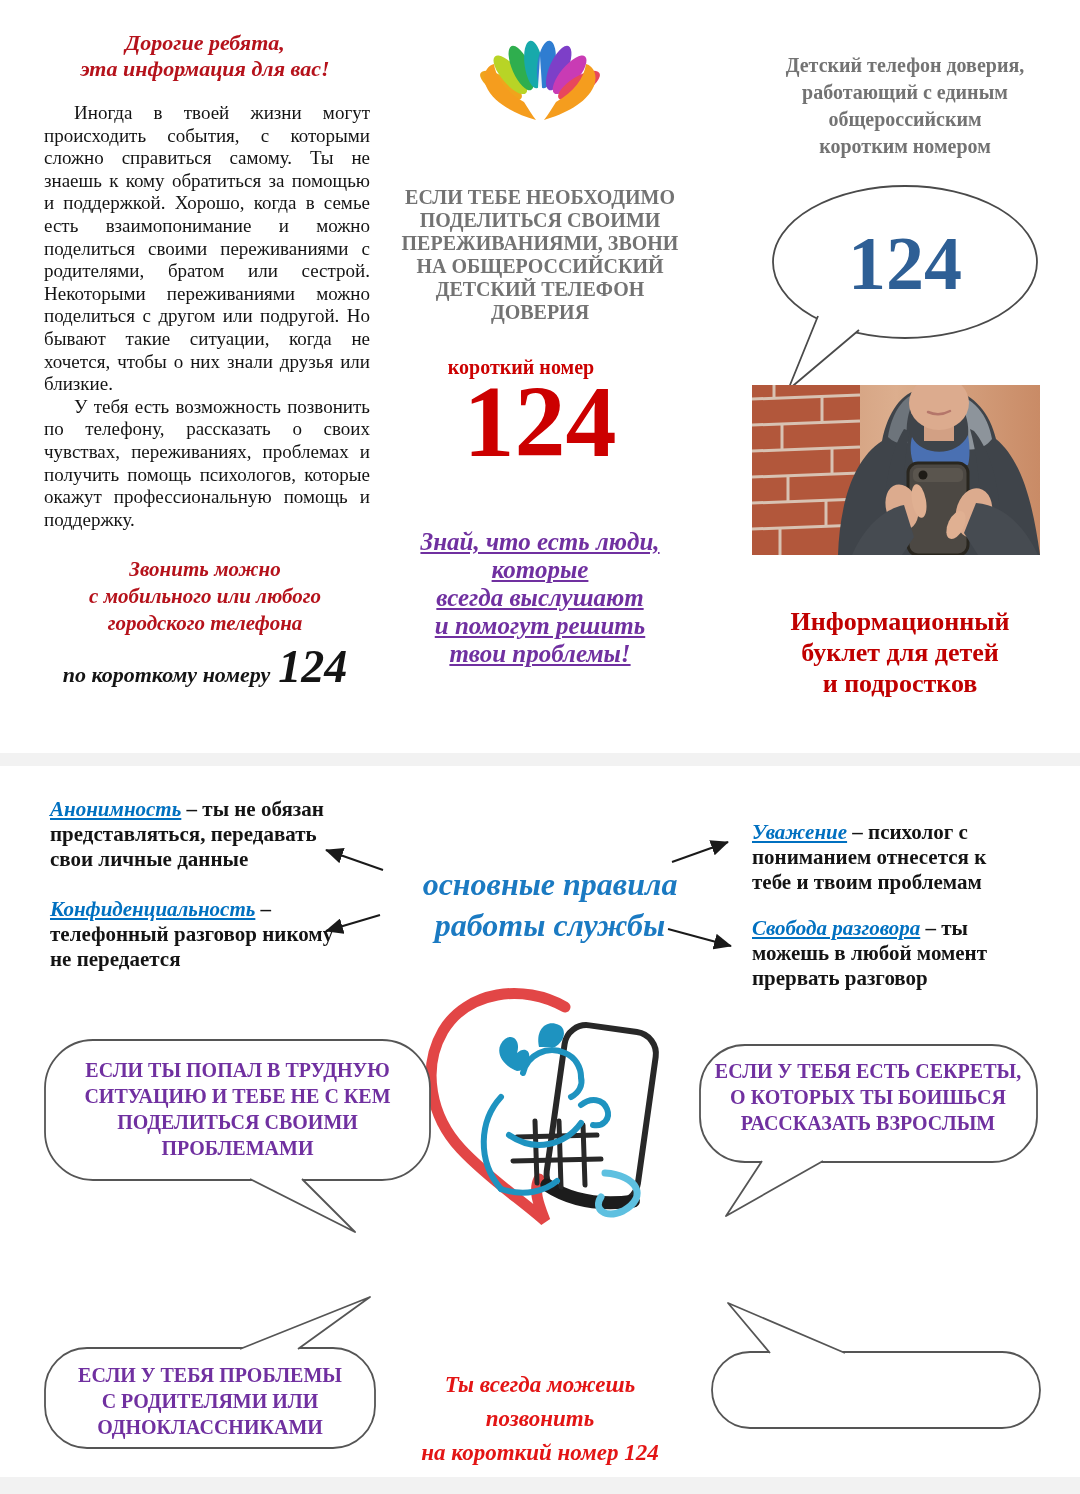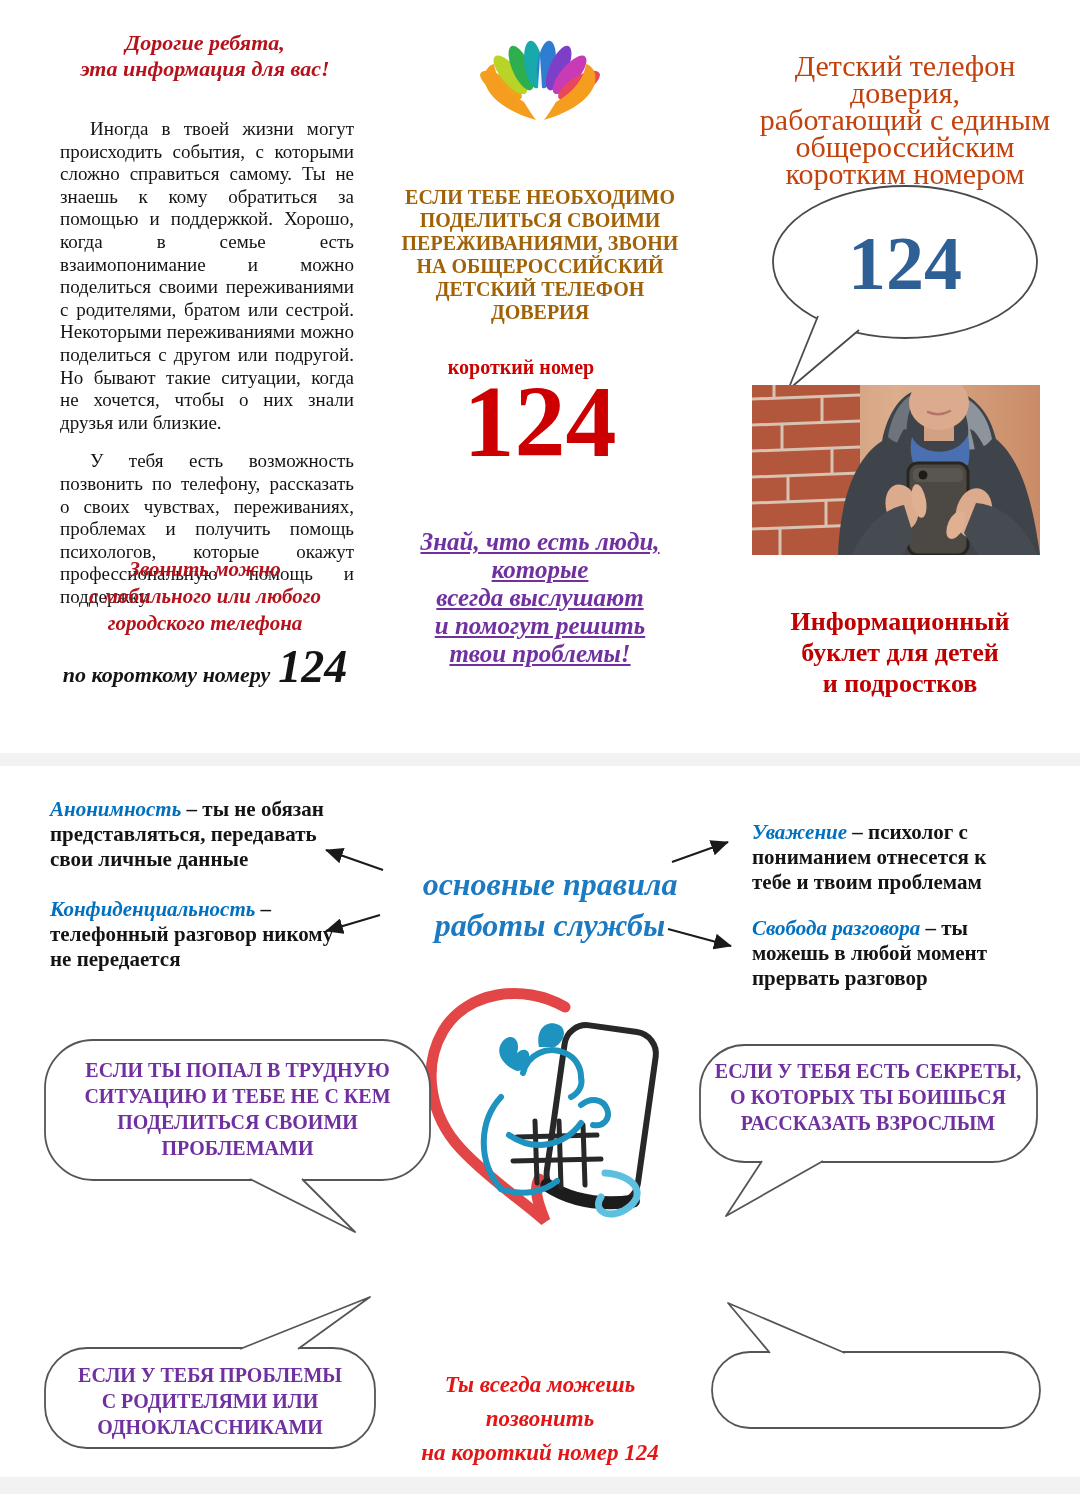--- a/index.html
+++ b/index.html
@@ -6,43 +6,43 @@
   .page{position:relative;width:1080px;height:1494px;background:#ffffff;overflow:hidden;
         font-family:"Liberation Serif", serif;}
   .abs{position:absolute;}
   .pre{white-space:pre-line;}
   .ctr{text-align:center;}
 
   
   .left-heading{left:40px;top:30px;width:330px;font-size:22px;font-weight:bold;font-style:italic;
                 color:#b5121b;line-height:26px;}
   .body-copy{left:44px;top:102px;width:326px;font-size:19px;line-height:22.6px;color:#141414;}
-  .body-copy p{margin:16px;text-indent:30px;text-align:justify;}
+  .body-copy p{margin:0;text-indent:30px;text-align:justify;}
   .call-note{left:40px;top:556px;width:330px;font-size:21px;font-weight:bold;font-style:italic;
              color:#b5121b;line-height:27px;}
   .short-line{left:40px;top:640px;width:330px;color:#141414;}
   .short-line .lbl{font-size:22px;font-weight:bold;font-style:italic;}
   .short-line .num{font-size:46px;font-weight:bold;font-style:italic;margin-left:8px;}
 
-  .appeal{left:395px;top:186px;width:290px;font-size:20px;font-weight:bold;color:#a16207;line-height:23px;}
+  .appeal{left:395px;top:186px;width:290px;font-size:20px;font-weight:bold;color:#737373;line-height:23px;}
   .mid-short-lbl{left:376px;top:356px;width:290px;font-size:20px;font-weight:bold;color:#cc0000;}
   .mid-big-num{left:395px;top:374px;width:290px;font-size:102px;font-weight:bold;color:#cc0000;line-height:96px;}
   .know-text{left:388px;top:528px;width:304px;font-size:25px;font-weight:bold;font-style:italic;
              color:#7030a0;line-height:28px;text-decoration:underline;}
 
-  .right-heading{left:742px;top:52px;width:326px;font-size:30px;font-weight:normal;color:#c2410c;line-height:27px;}
+  .right-heading{left:742px;top:52px;width:326px;font-size:20px;font-weight:bold;color:#737373;line-height:27px;}
   .bubble-num{left:775px;top:222px;width:260px;font-size:76px;font-weight:bold;color:#2e5f95;line-height:82px;}
   .right-caption{left:740px;top:606px;width:320px;font-size:26px;font-weight:bold;color:#c00000;line-height:31px;}
 
   .divider{left:0;top:753px;width:1080px;height:13px;background:#f2f2f2;}
   .bottom-edge{left:0;top:1477px;width:1080px;height:17px;background:#f2f2f2;}
 
   
   .rule{font-size:21px;font-weight:bold;color:#141414;line-height:25px;}
-  .rule .term{color:#0070c0;font-style:italic;}
+  .rule .term{color:#0070c0;font-style:italic;text-decoration:underline;}
   .rule1{left:50px;top:797px;width:292px;}
   .rule2{left:50px;top:897px;width:300px;}
   .rule3{left:752px;top:820px;width:268px;}
   .rule4{left:752px;top:916px;width:282px;}
   .rules-title{left:392px;top:864px;width:316px;font-size:32px;font-weight:bold;font-style:italic;
                color:#1b7ac2;line-height:41px;}
 
   .bub-text{font-size:20px;font-weight:bold;color:#7030a0;line-height:26px;text-align:center;}
   .bt1{left:75px;top:1057px;width:325px;}
   .bt2{left:712px;top:1058px;width:312px;}

